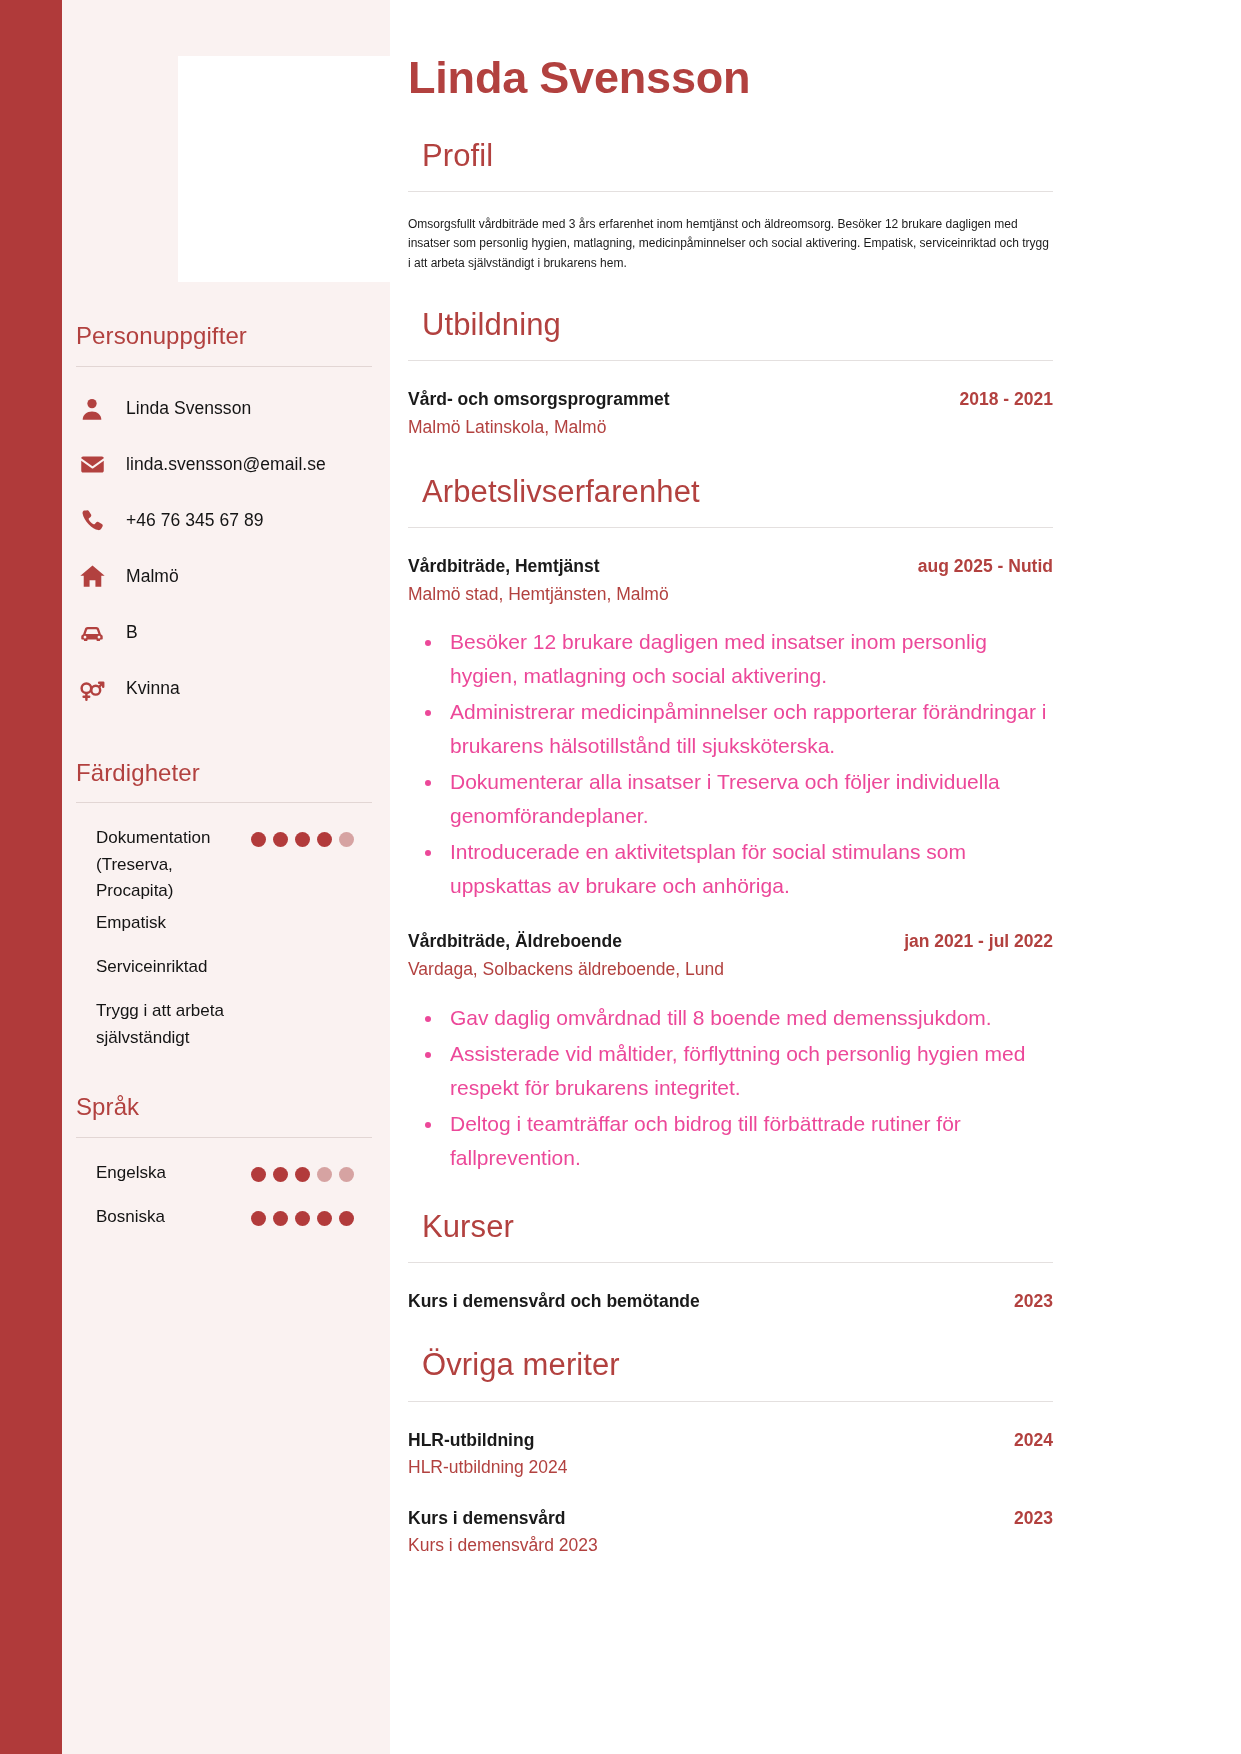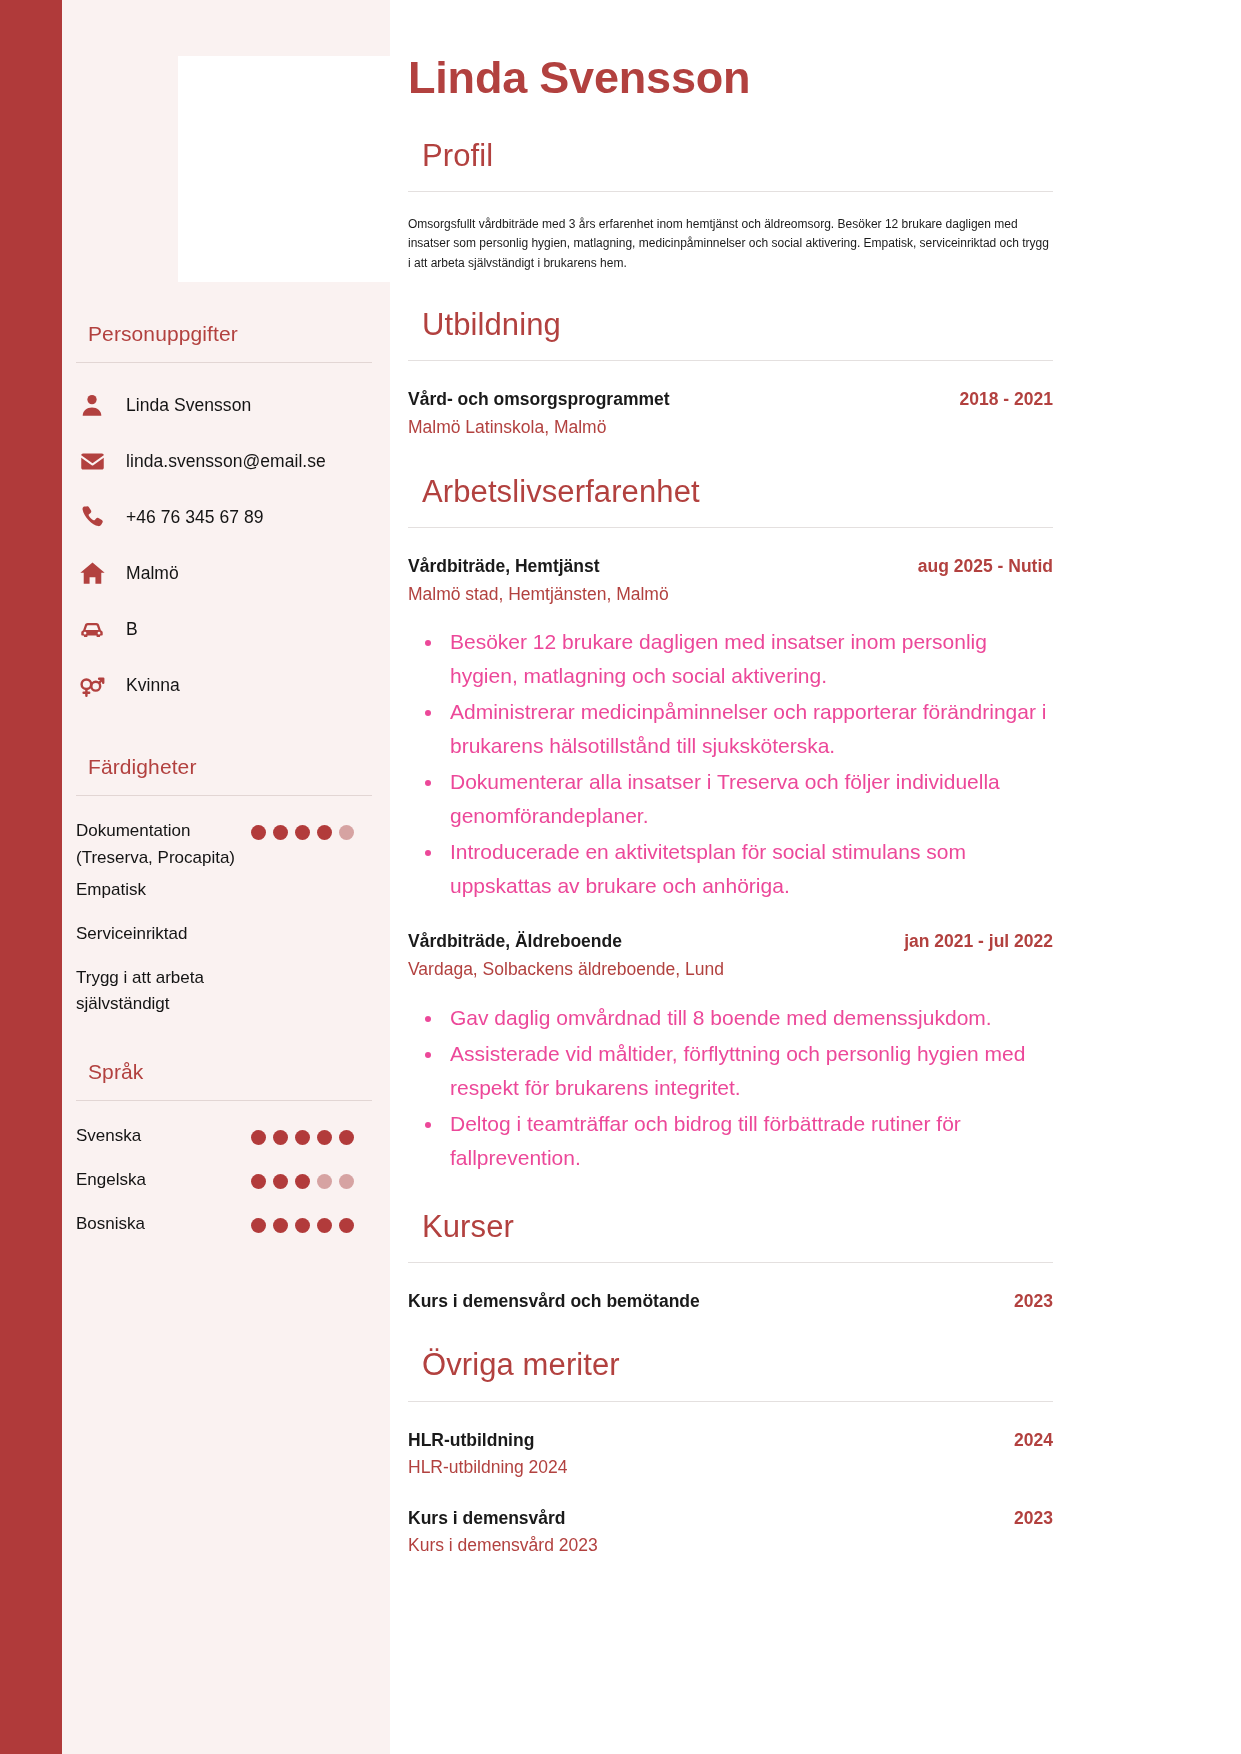--- a/index.html
+++ b/index.html
@@ -37,25 +37,25 @@
   }
 
   .photo-frame {
     width: 222px;
     height: 226px;
     background: #ffffff;
     margin: 56px 0 0 102px;
   }
 
   .side-heading {
-    font-size: 21px;
+    font-size: 24px;
     font-weight: 400;
     color: #b2413f;
     letter-spacing: .1px;
-    margin: 12px;
+    margin: 0;
     padding: 0;
     line-height: 1.15;
   }
   .side-heading-wrap { margin-top: 40px; }
   .side-heading-wrap.skills { margin-top: 42px; }
   .side-heading-wrap.langs  { margin-top: 42px; }
   .side-rule {
     height: 1px;
     background: #e2d6d4;
     margin-top: 16px;
@@ -90,20 +90,21 @@
   }
 
   
   .rate-list { margin-top: 16px; }
   .rate-row {
     display: flex;
     align-items: flex-start;
     justify-content: space-between;
     min-height: 44px;
     padding-top: 6px;
+    margin-left: 20px;
   }
   .rate-label {
     font-size: 17px;
     color: #141414;
     line-height: 1.55;
     max-width: 205px;
   }
   .dots {
     display: flex;
     gap: 7px;
@@ -297,30 +298,20 @@
           <div class="rate-label">Trygg i att arbeta självständigt</div>
         </div>
       </div>
 
     <div class="side-heading-wrap langs">
       <h2 class="side-heading">Språk</h2>
       <div class="side-rule"></div>
     </div>
     <div class="rate-list" id="languages-list">
         <div class="rate-row lang-row">
-          <div class="rate-label">Svenska</div>
-          <div class="dots">
-            <span class="dot on"></span>
-            <span class="dot on"></span>
-            <span class="dot on"></span>
-            <span class="dot on"></span>
-            <span class="dot on"></span>
-          </div>
-        </div>
-        <div class="rate-row lang-row">
           <div class="rate-label">Engelska</div>
           <div class="dots">
             <span class="dot on"></span>
             <span class="dot on"></span>
             <span class="dot on"></span>
             <span class="dot"></span>
             <span class="dot"></span>
           </div>
         </div>
         <div class="rate-row lang-row">

